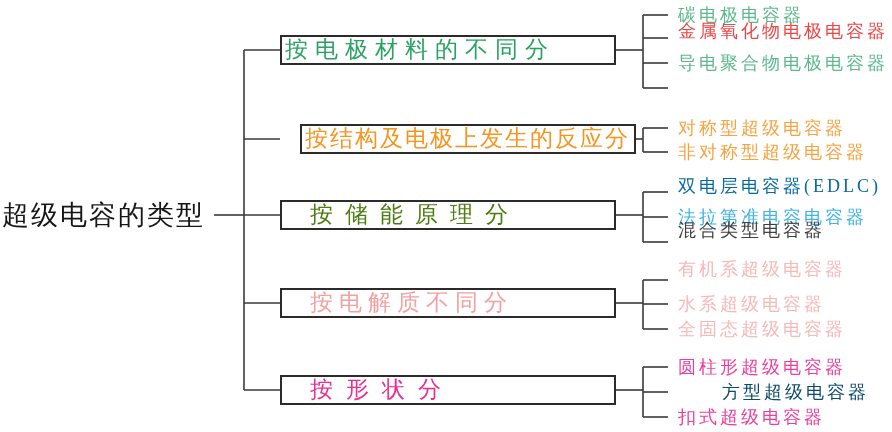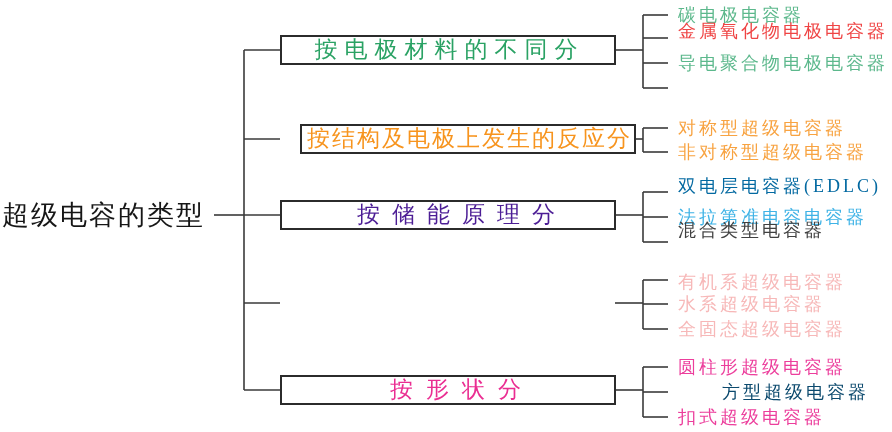--- a/index.html
+++ b/index.html
@@ -13,21 +13,21 @@
   #wires{position:absolute;left:0;top:0;width:892px;height:432px;}
   #wires line{stroke:#3a3a3a;stroke-width:1.6;}
   .root-label{
     position:absolute;left:2px;top:200px;width:216px;height:30px;
     font-size:27px;line-height:30px;color:#161616;letter-spacing:2px;
     white-space:nowrap;
   }
   .cat-box{
     position:absolute;left:280px;width:336px;height:30px;
     box-sizing:border-box;border:2px solid #2b2b2b;background:#ffffff;
-    font-size:23px;line-height:25px;white-space:nowrap;overflow:hidden;text-align:center;
+    font-size:23px;line-height:25px;white-space:nowrap;overflow:hidden;
   }
   .cat-box.b1{top:35px;padding-left:3px;letter-spacing:7px;}
   .cat-box.b2{top:124px;padding-left:3px;letter-spacing:2px;}
   .cat-box.b3{top:200px;padding-left:28px;letter-spacing:12px;}
   .cat-box.b4{top:288px;padding-left:28px;letter-spacing:6px;}
   .cat-box.b5{top:375px;padding-left:28px;letter-spacing:13px;}
   .leaf{
     position:absolute;left:678px;height:22px;
     font-size:18px;line-height:22px;letter-spacing:3px;white-space:nowrap;
   }
@@ -86,26 +86,27 @@
 
   <div class="cat-box b1" style="color: rgb(42, 162, 100);">按电极材料的不同分</div>
   <div class="leaf" style="top: 4px; color: rgb(92, 184, 140);">碳电极电容器</div>
   <div class="leaf" style="top: 20px; color: #ef4444;">金属氧化物电极电容器</div>
   <div class="leaf" style="top: 52px; color: rgb(92, 184, 140);">导电聚合物电极电容器</div>
 
   <div class="cat-box b2" style="color: rgb(247, 148, 30); margin-left: 20px;">按结构及电极上发生的反应分</div>
   <div class="leaf" style="top: 117px; color: rgb(248, 163, 65);">对称型超级电容器</div>
   <div class="leaf" style="top: 141px; color: rgb(248, 163, 65);">非对称型超级电容器</div>
 
-  <div class="cat-box b3" style="color: #4c1d95;">按储能原理分</div>
+  <div class="cat-box b3" style="color: #4d7c0f;">按储能原理分</div>
   <div class="leaf" style="top: 175px; color: #0369a1;">双电层电容器(EDLC)</div>
   <div class="leaf" style="top: 206px; color: rgb(63, 179, 230);">法拉第准电容电容器</div>
   <div class="leaf" style="top: 219px; color: #404040;">混合类型电容器</div>
 
-  <div class="leaf" style="top: 271px; color: rgb(247, 184, 184);">有机系超级电容器</div>
+  <div class="cat-box b4" style="color: rgb(242, 162, 162);">按电解质不同分</div>
+  <div class="leaf" style="top: 259px; color: rgb(247, 184, 184); font-family: Liberation Mono, monospace;">有机系超级电容器</div>
   <div class="leaf" style="top: 293px; color: rgb(247, 184, 184);">水系超级电容器</div>
   <div class="leaf" style="top: 318px; color: rgb(247, 184, 184);">全固态超级电容器</div>
 
   <div class="cat-box b5" style="color: rgb(234, 46, 146);">按形状分</div>
   <div class="leaf" style="top: 356px; color: rgb(236, 62, 156);">圆柱形超级电容器</div>
   <div class="leaf" style="top: 381px; color: #0c4a6e; margin-left: 44px;">方型超级电容器</div>
   <div class="leaf" style="top: 406px; color: rgb(236, 62, 156);">扣式超级电容器</div>
 
 </div>
 

